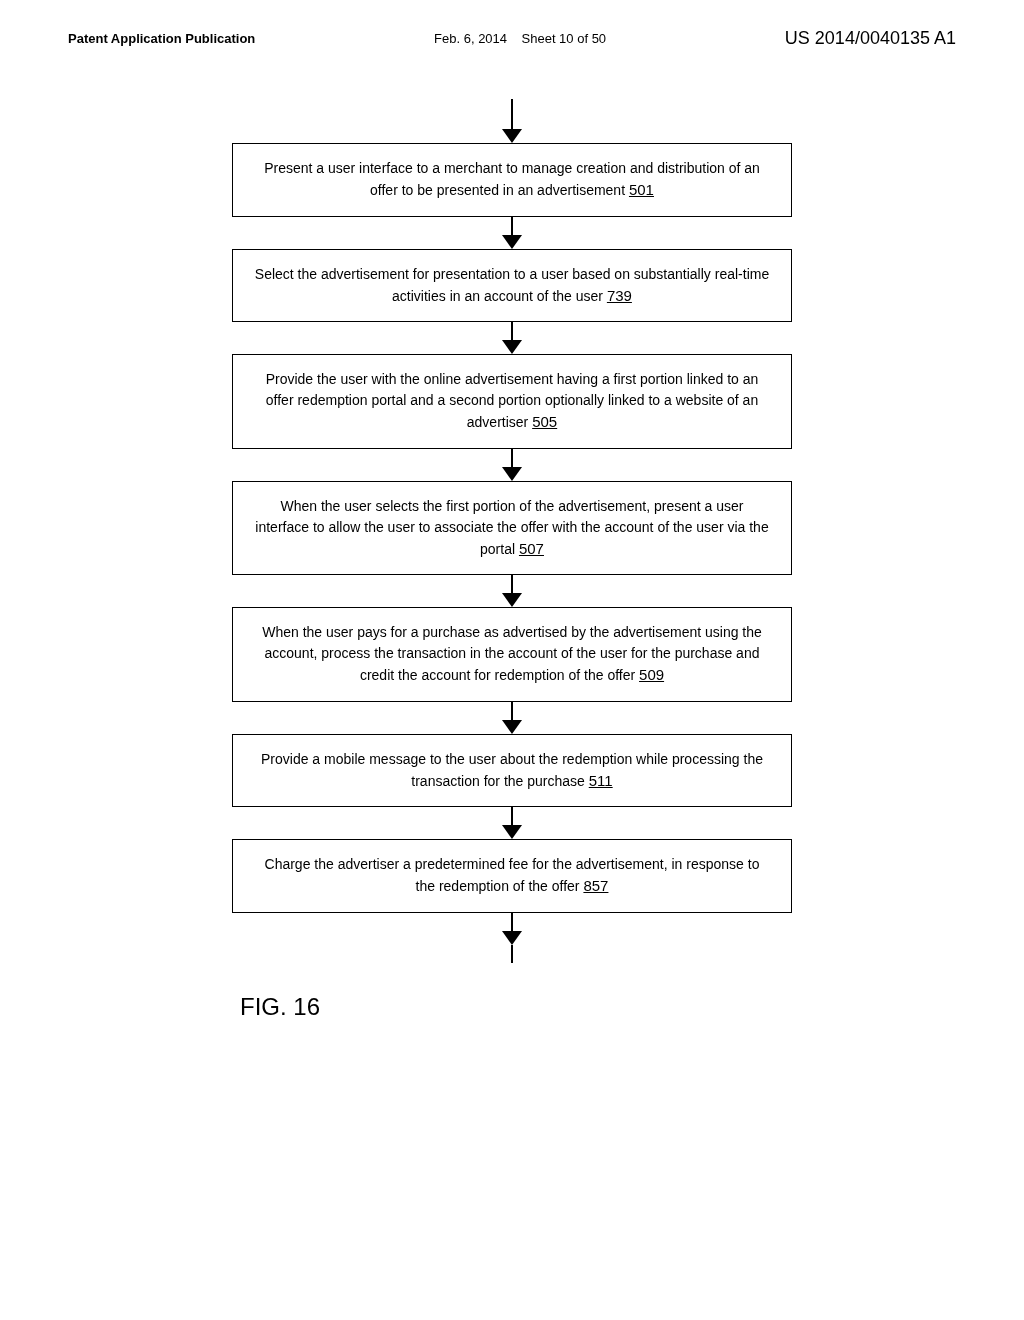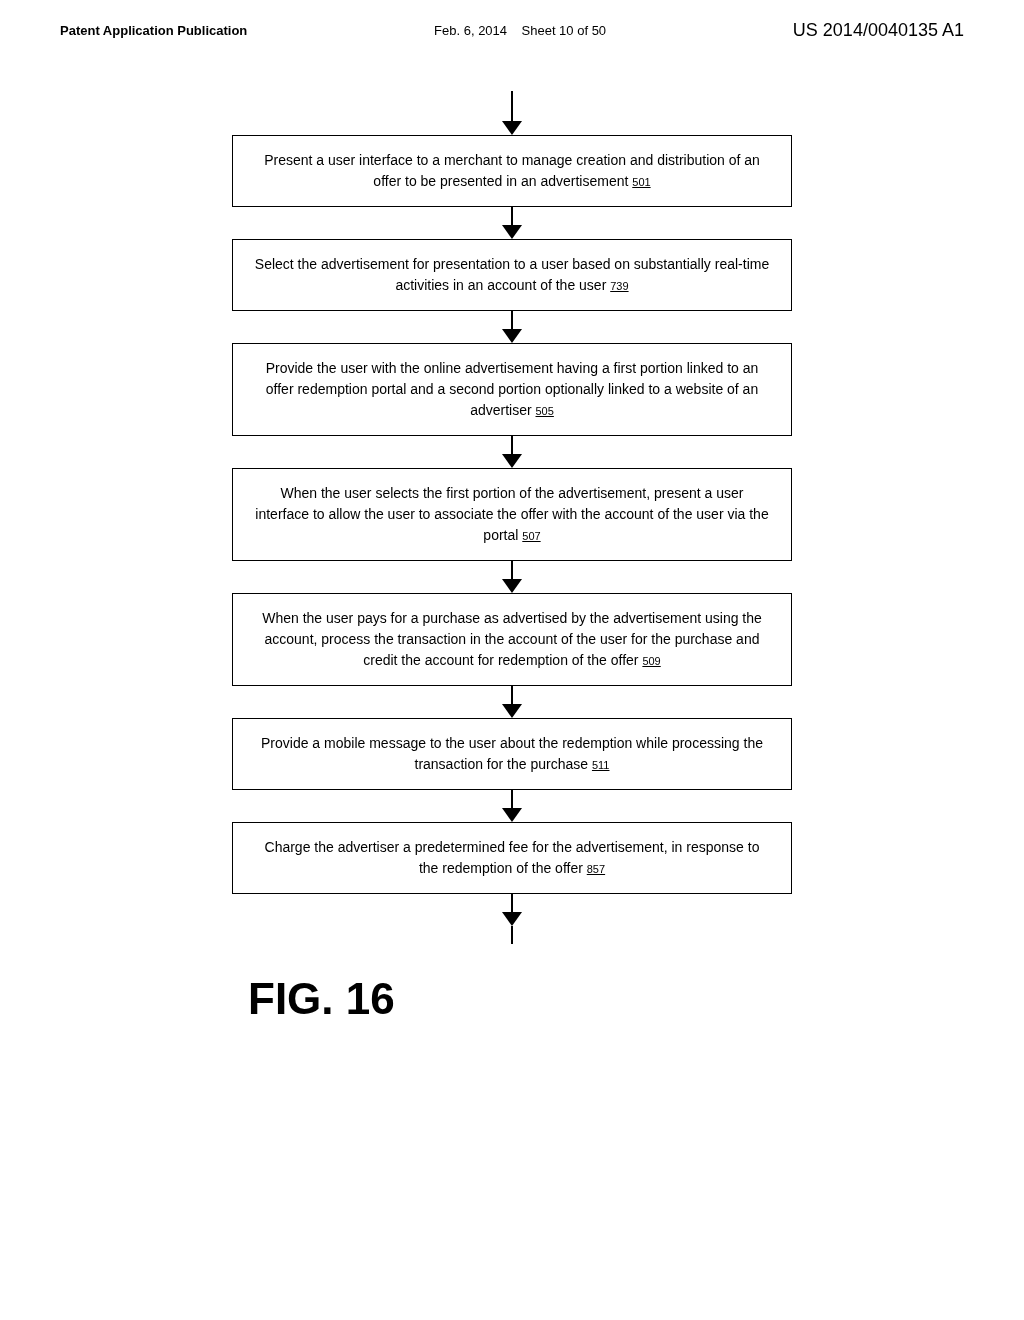--- a/index.html
+++ b/index.html
@@ -13,21 +13,21 @@
       font-family: Arial, sans-serif;
       width: 1024px;
       min-height: 1320px;
       position: relative;
     }
 
     .page {
       width: 1024px;
       min-height: 1320px;
       background: #ffffff;
-      padding: 0;
+      padding: 8px;
       position: relative;
     }
 
     .header {
       display: flex;
       justify-content: space-between;
       align-items: center;
       padding: 20px 60px 10px 60px;
       border-bottom: none;
     }
@@ -83,21 +83,21 @@
       width: 560px;
       padding: 14px 20px;
       text-align: center;
       font-size: 14px;
       color: #000;
       line-height: 1.5;
       position: relative;
     }
 
     .step-number {
-      font-size: 11px;
+      font-size: 15px;
       color: #000;
       text-decoration: underline;
     }
 
     .fig-label {
       font-size: 32px;
       font-weight: bold;
       color: #000;
       margin-top: 20px;
       margin-left: 60px;
@@ -186,18 +186,18 @@
       <span class="flowbox-text">Charge the advertiser a predetermined fee for the advertisement, in response to the redemption of the offer&nbsp;</span><span class="step-number">857</span>
     </div>
 
     <div class="arrow-connector">
       <div class="arrow-line" style="height: 18px;"></div>
       <div class="arrow-down"></div>
       <div class="arrow-line" style="height: 18px;"></div>
     </div>
 
     <div style="width: 560px; display: flex; justify-content: flex-start; margin-top: 10px;">
-      <span class="fig-label" style="margin-left: 16px; font-size: 44px; font-weight: bold;">FIG. 16</span>
+      <span class="fig-label" style="margin-left: 8px; font-size: 24px; font-weight: normal;">FIG. 16</span>
     </div>
 
   </div>
 
 </div>
 
 </body></html>

